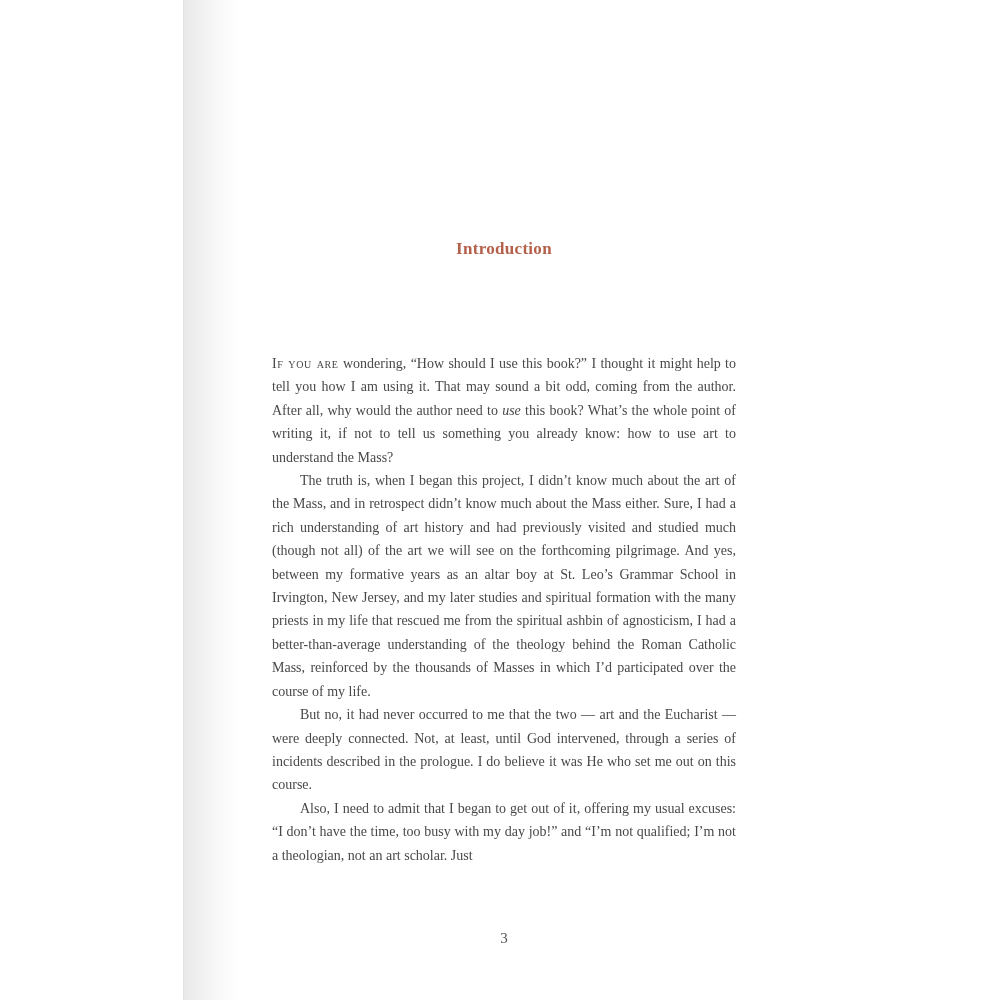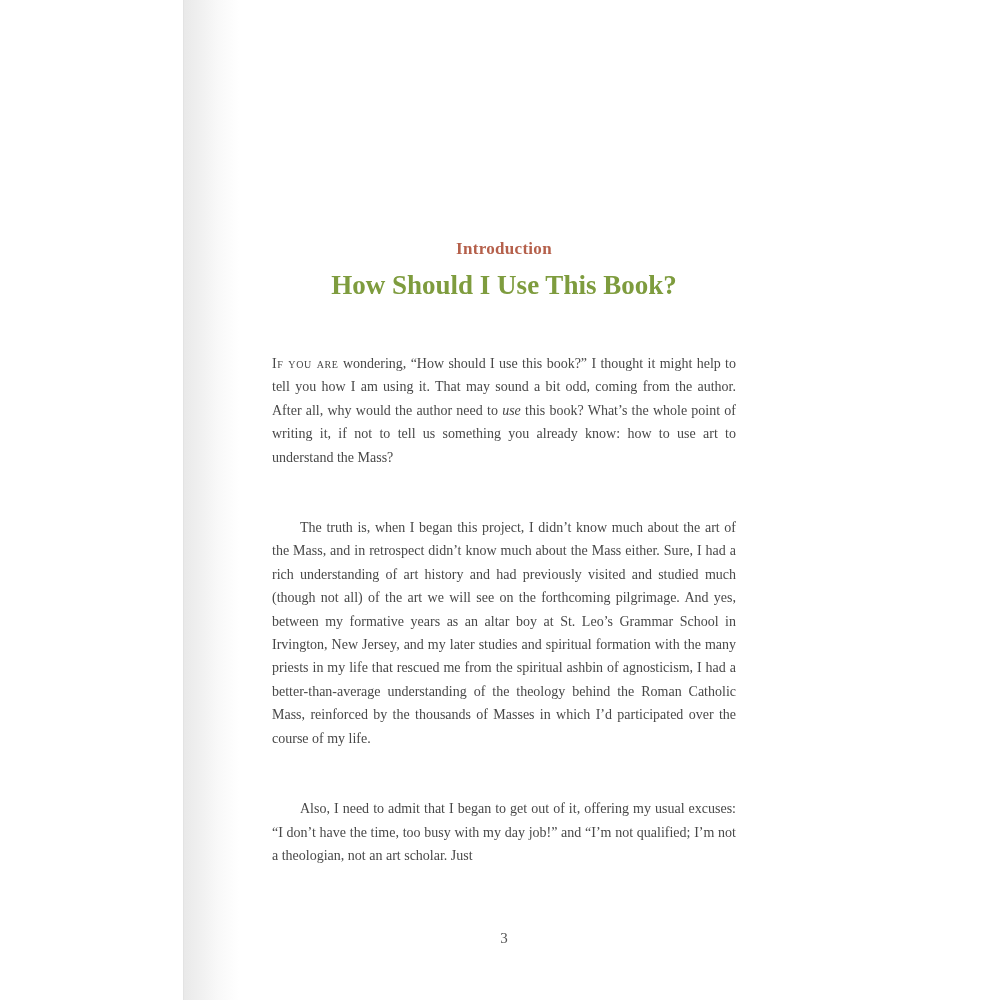--- a/index.html
+++ b/index.html
@@ -67,21 +67,20 @@
     color: #484848;
     hyphens: auto;
     -webkit-hyphens: auto;
   }
   .body-text p {
     margin: 0;
     padding: 0;
   }
   .body-text p.indent {
     text-indent: 28px;
-    margin-top: 47px;
   }
   .smallcaps {
     font-variant: small-caps;
     letter-spacing: 0.6px;
   }
   .body-text em {
     font-style: italic;
   }
   .page-number {
     position: absolute;
@@ -95,26 +94,26 @@
 </style>
 </head>
 <body>
 
 <div class="page">
   <div class="gutter-shadow"></div>
 
   <div class="content">
     <div class="kicker">Introduction</div>
 
-    <h1 class="title">How Should I Use This Book?</h1>
 
     <div class="body-text">
       <p><span class="smallcaps">If you are</span><span> wondering, “How should I use this book?” I thought it might help to tell you how I am using it. That may sound a bit odd, coming from the author. After all, why would the author need to </span><em>use</em><span> this book? What’s the whole point of writing it, if not to tell us something you already know: how to use art to understand the Mass?</span></p>
 
       <p class="indent">The truth is, when I began this project, I didn’t know much about the art of the Mass, and in retrospect didn’t know much about the Mass either. Sure, I had a rich understanding of art history and had previously visited and studied much (though not all) of the art we will see on the forthcoming pilgrimage. And yes, between my formative years as an altar boy at St. Leo’s Grammar School in Irvington, New Jersey, and my later studies and spiritual formation with the many priests in my life that rescued me from the spiritual ashbin of agnosticism, I had a better-than-average understanding of the theology behind the Roman Catholic Mass, reinforced by the thousands of Masses in which I’d participated over the course of my life.</p>
 
+      <p class="indent">But no, it had never occurred to me that the two — art and the Eucharist — were deeply connected. Not, at least, until God intervened, through a series of incidents described in the prologue. I do believe it was He who set me out on this course.</p>
 
       <p class="indent">Also, I need to admit that I began to get out of it, offering my usual excuses: “I don’t have the time, too busy with my day job!” and “I’m not qualified; I’m not a theologian, not an art scholar. Just</p>
     </div>
 
     <div class="page-number">3</div>
   </div>
 </div>
 
 </body></html>

